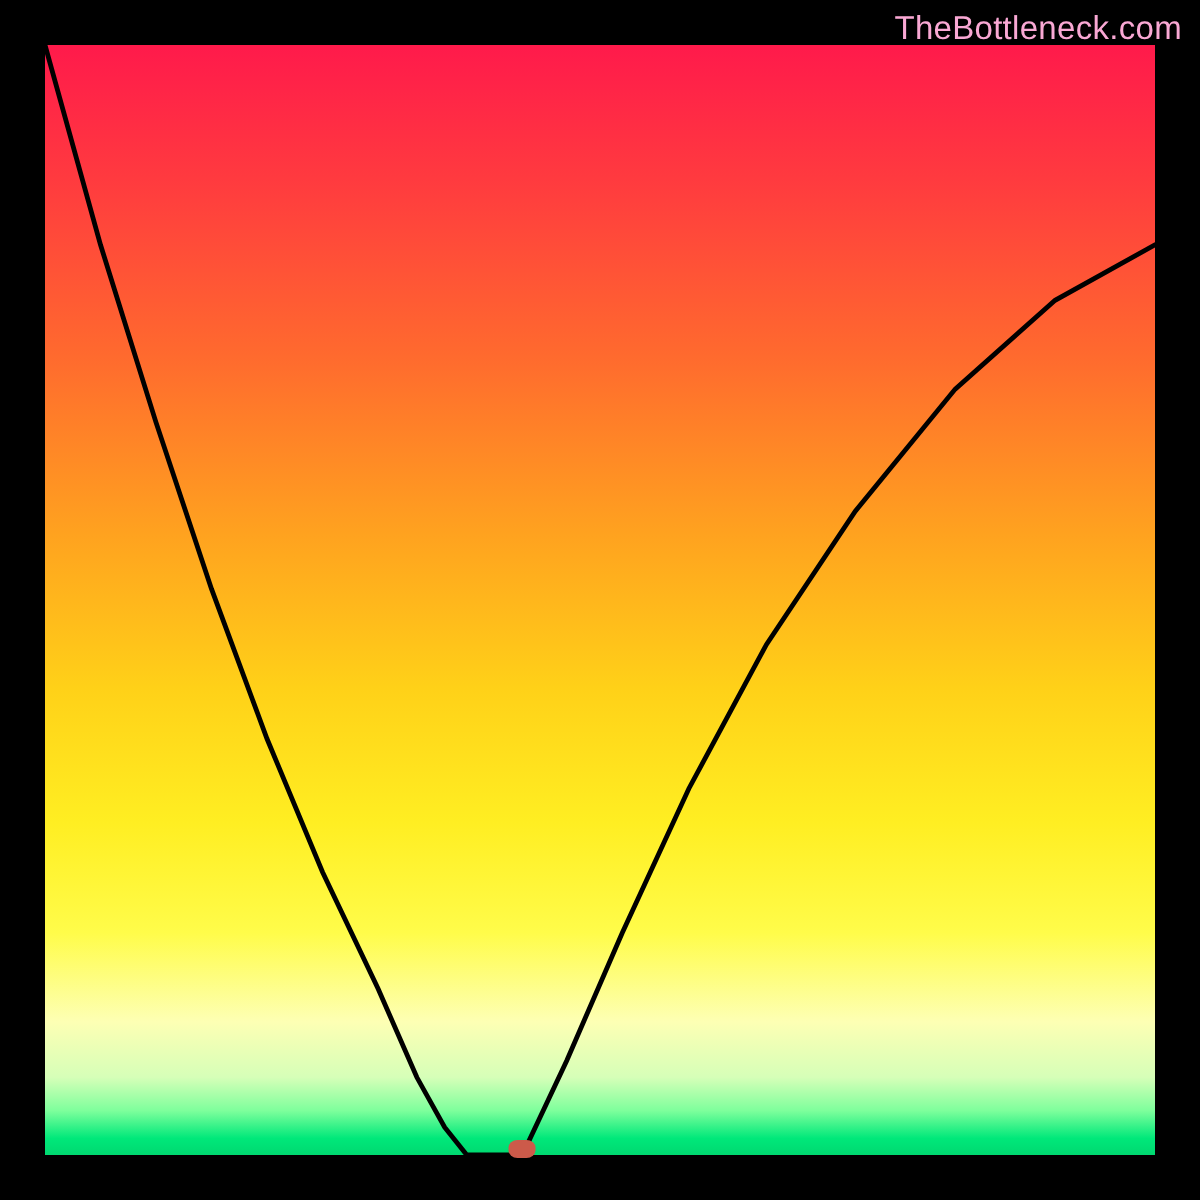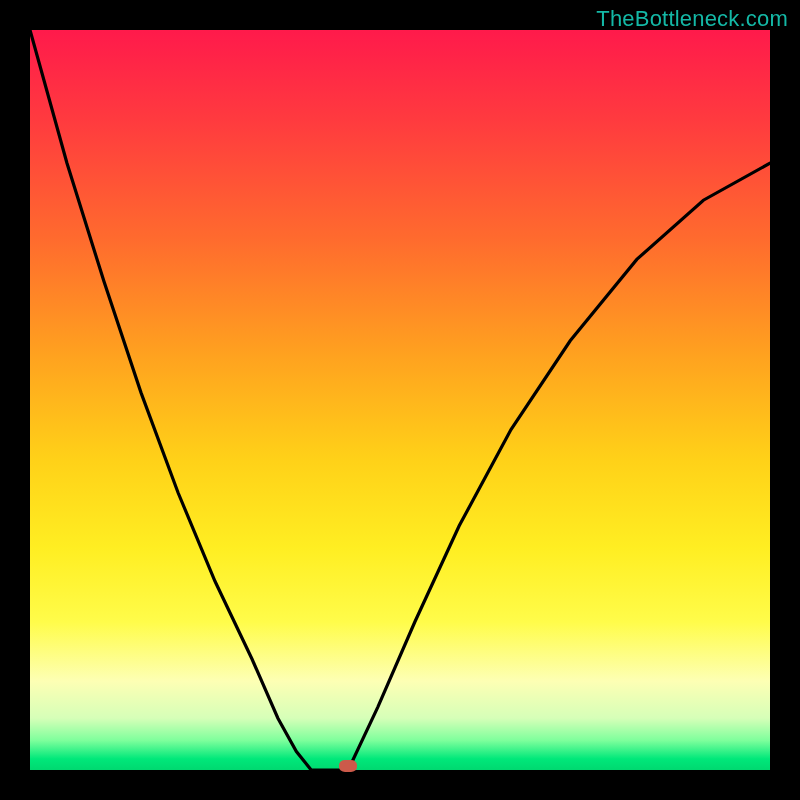--- a/index.html
+++ b/index.html
@@ -57,21 +57,21 @@
     width: 18px;
     height: 12px;
     border-radius: 6px / 5px;
     background: #cc5a4a;
     transform: translate(-50%, -50%);
   }
   .watermark {
     position: absolute;
     top: 6px;
     right: 12px;
-    color: #14b8a6;
+    color: #f9a8d4;
     font-size: 22px;
     font-weight: 500;
     letter-spacing: 0.2px;
     user-select: none;
   }
 </style>
 </head>
 <body>
 
 <div class="frame">

